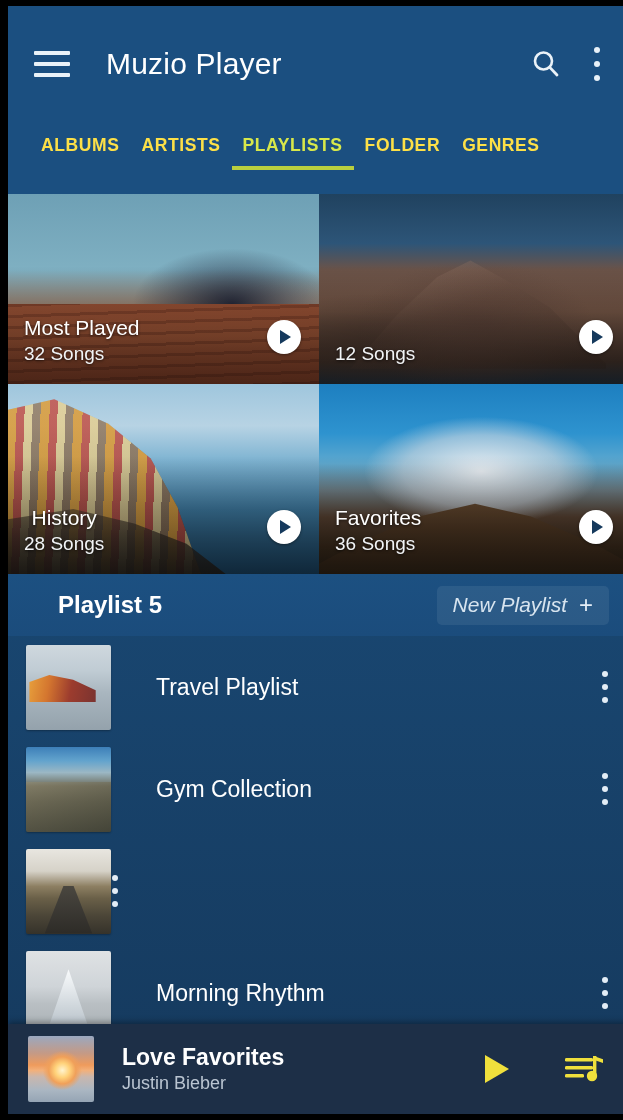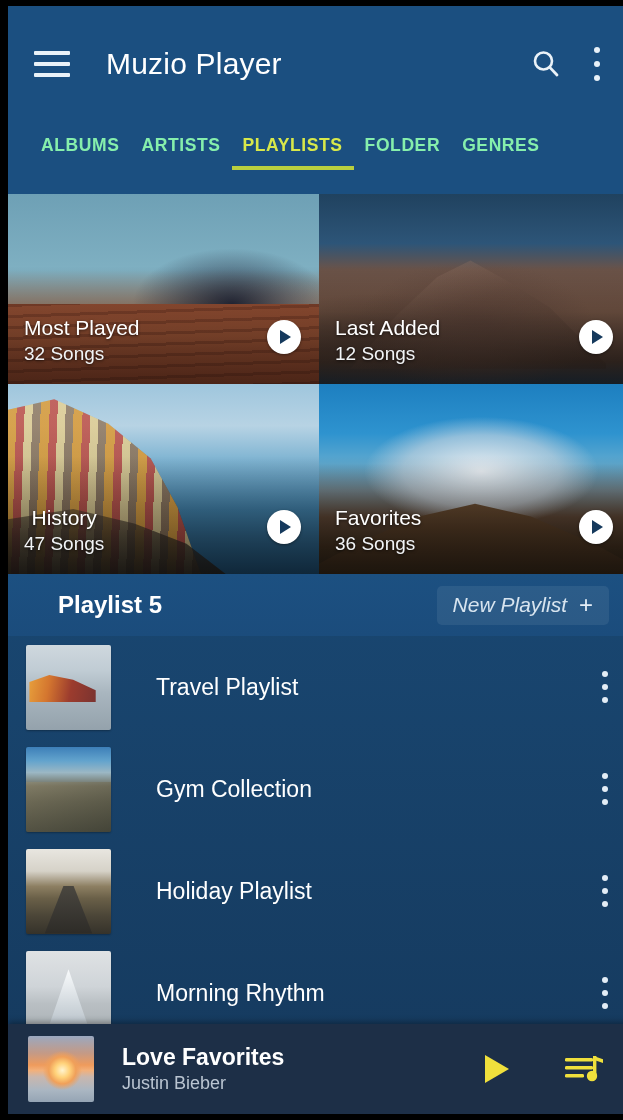--- a/index.html
+++ b/index.html
@@ -99,21 +99,21 @@
     display: flex;
     align-items: flex-start;
     padding: 14px 22px 0 22px;
     position: relative;
   }
   .tab {
     position: relative;
     font-size: 17.5px;
     font-weight: bold;
     letter-spacing: 0.6px;
-    color: #86efac;
+    color: #fde047;
     padding: 0 11px 14px 11px;
     cursor: pointer;
     white-space: nowrap;
   }
   .tab.active { color: #d8e84a; }
   .tab.active::after {
     content: "";
     position: absolute;
     left: 0; right: 0; bottom: 0;
     height: 4px;
@@ -448,34 +448,33 @@
         </div>
         <div class="play-badge">
             <i></i>
           </div>
       </div>
 
       <div class="gcard">
         <div class="art art-mountain2"></div>
         <div class="shade"></div>
         <div class="labels">
-          <div class="gname">Last Added</div>
           <div class="gcount">12 Songs</div>
         </div>
         <div class="play-badge">
             <i></i>
           </div>
       </div>
 
       <div class="gcard">
         <div class="art art-village"></div>
         <div class="shade"></div>
         <div class="labels">
           <div class="gname">History</div>
-          <div class="gcount">47 Songs</div>
+          <div class="gcount">28 Songs</div>
         </div>
         <div class="play-badge">
             <i></i>
           </div>
       </div>
 
       <div class="gcard">
         <div class="art art-volcano"></div>
         <div class="shade"></div>
         <div class="labels">
@@ -520,21 +519,20 @@
             <i></i>
             <i></i>
             <i></i>
           </div>
       </div>
 
       <div class="prow">
         <div class="thumb">
           <div class="art art-roadvalley"></div>
         </div>
-        <div class="pname">Holiday Playlist</div>
         <div class="row-menu">
             <i></i>
             <i></i>
             <i></i>
           </div>
       </div>
 
       <div class="prow">
         <div class="thumb">
           <div class="art art-louvre"></div>

